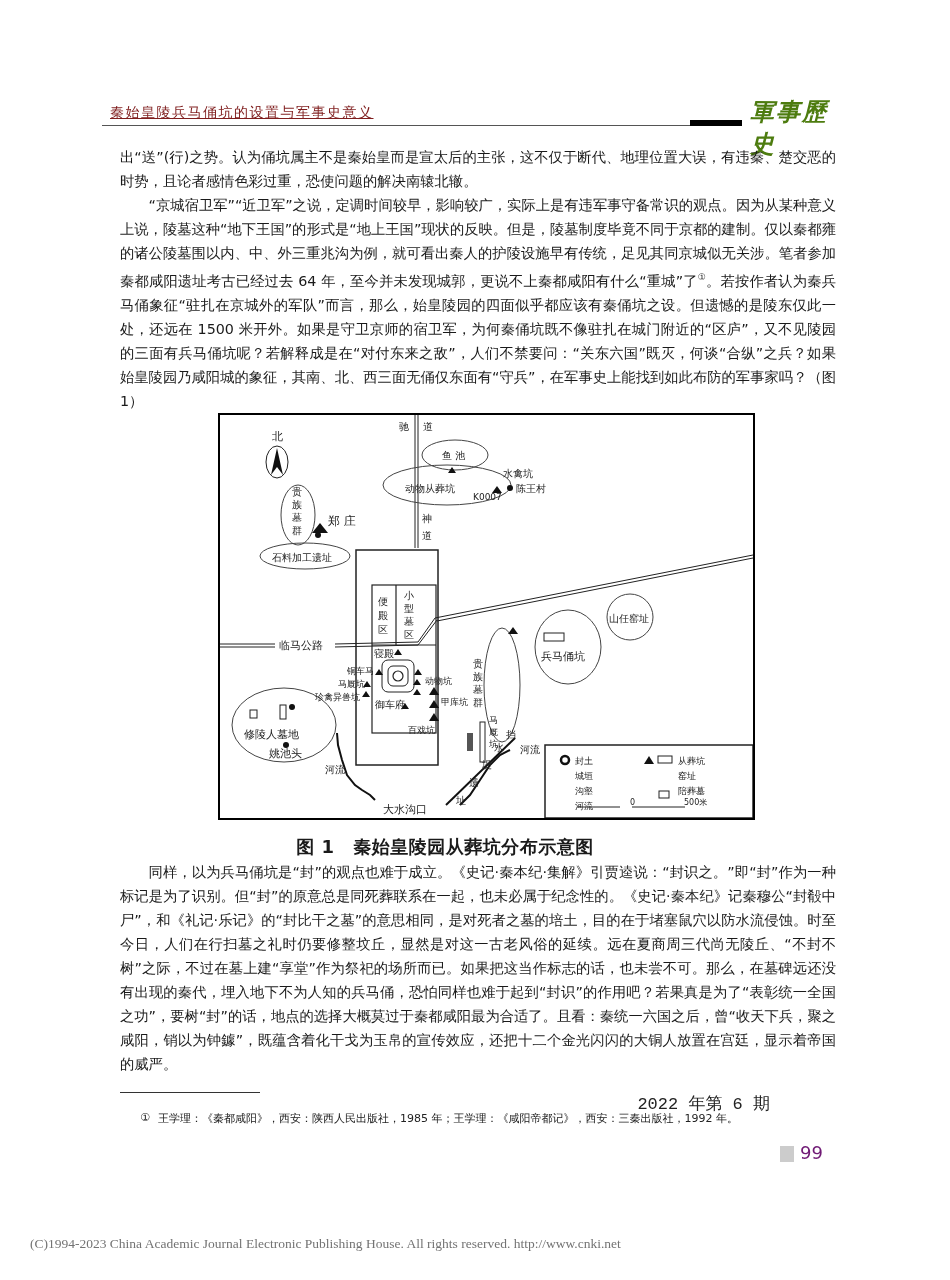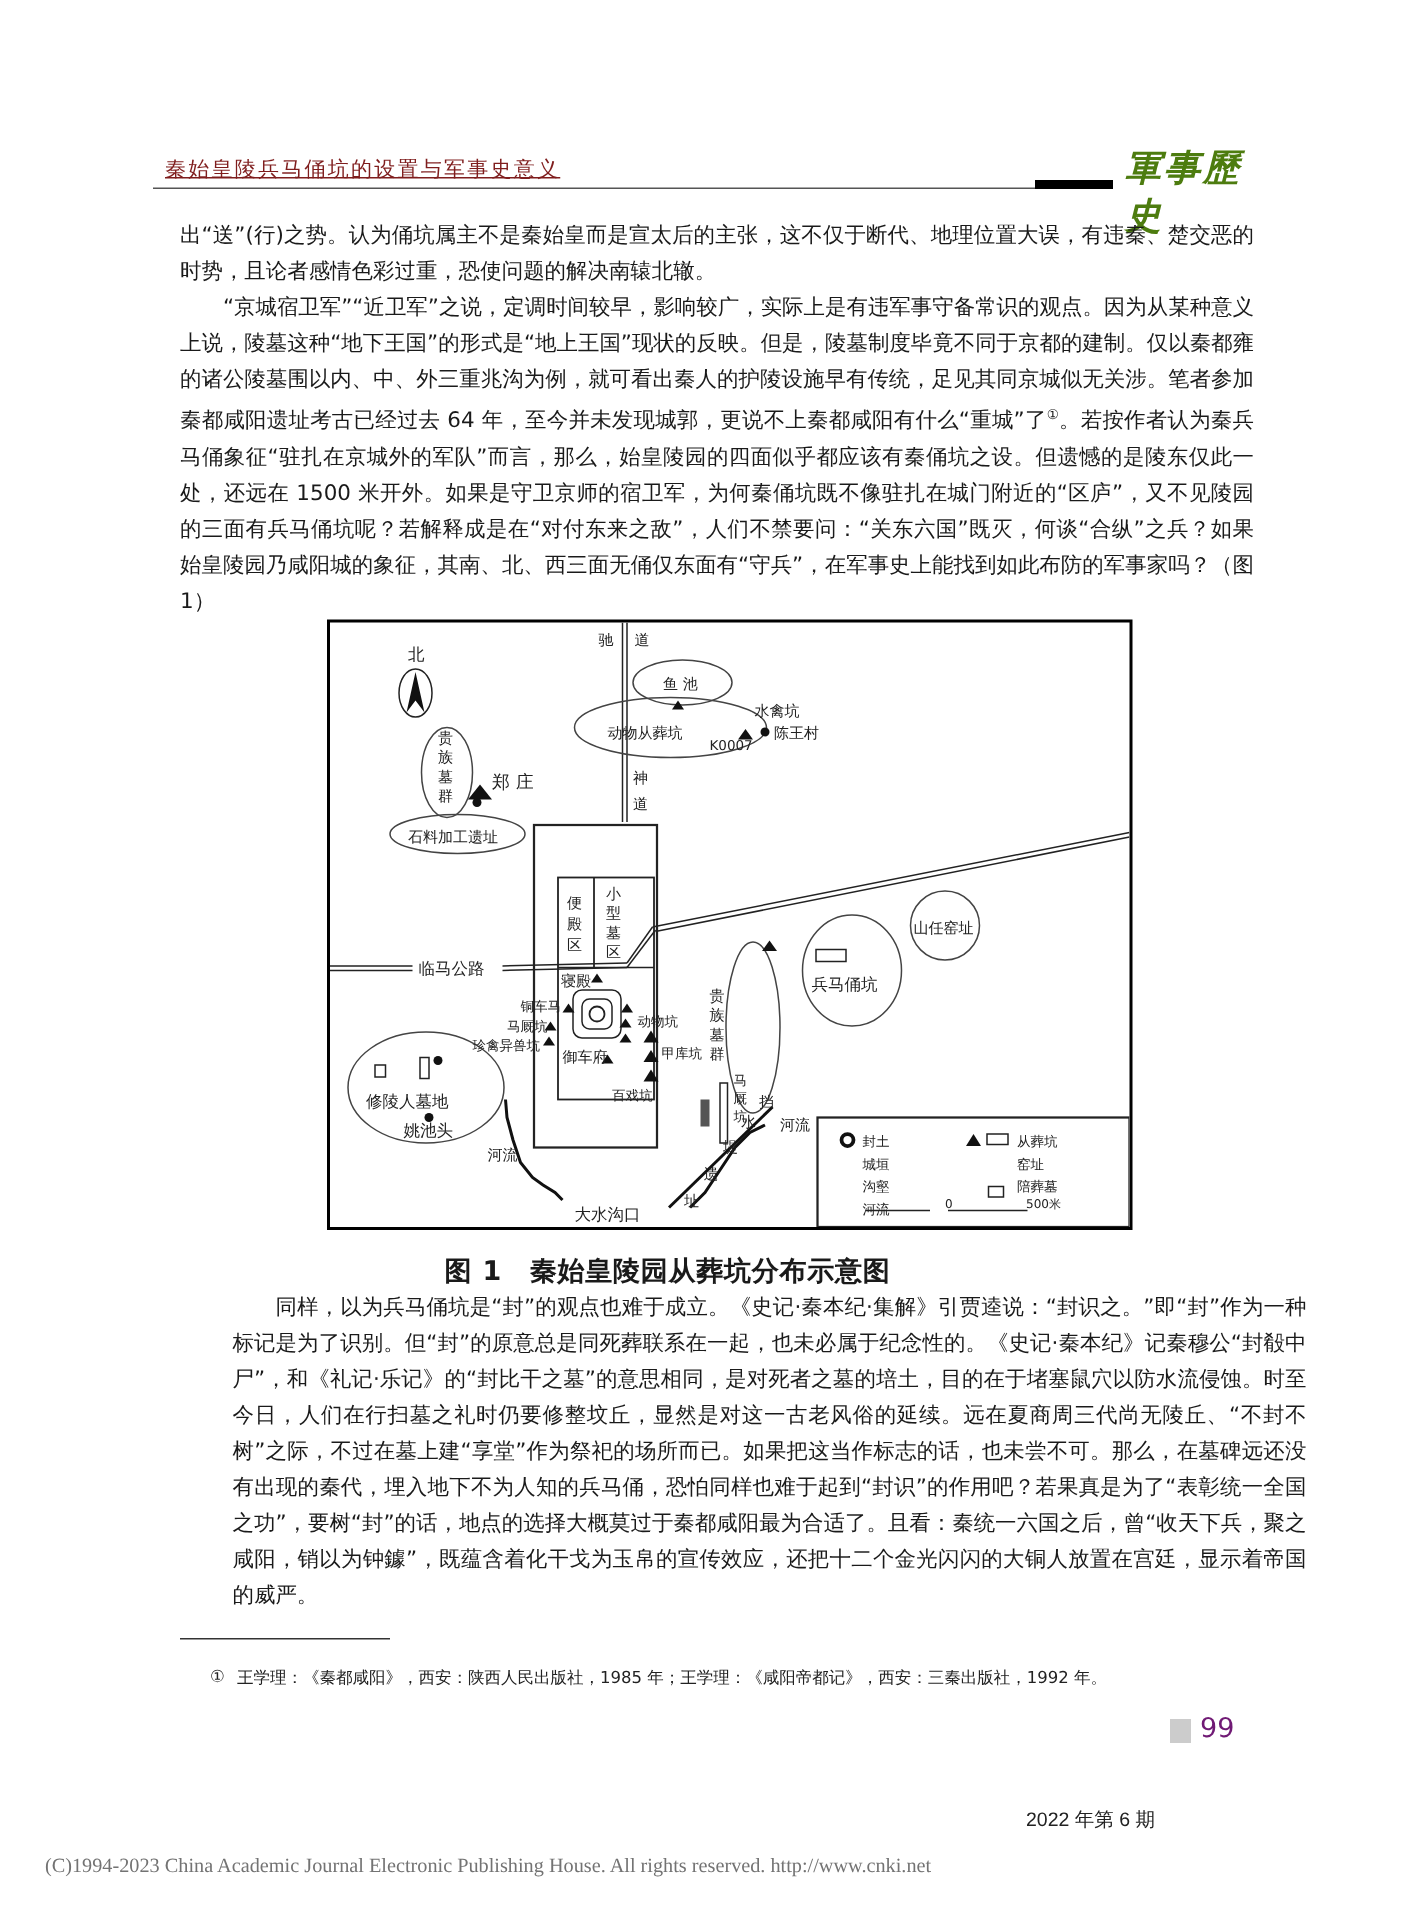--- a/index.html
+++ b/index.html
@@ -22,22 +22,22 @@
   .figure { position:absolute; left:218px; top:413px; width:537px; height:407px;
             border:2px solid #000; box-sizing:border-box; }
   .figure svg { position:absolute; left:0; top:0; }
   .caption { position:absolute; left:0; width:890px; top:835px; text-align:center; font-size:18px; font-weight:bold;
              font-family:"DejaVu Sans","Liberation Sans",sans-serif; letter-spacing:0.5px; }
 
   .fn-rule { position:absolute; left:120px; top:1092px; width:140px; height:1px; background:#333; }
   .footnote { position:absolute; left:158px; top:1111px; font-size:11px; color:#222;
               font-family:"DejaVu Sans","Liberation Sans",sans-serif; }
   .footnote .num { position:absolute; left:-18px; }
-  .pageinfo { position:absolute; right:132px; top:1204px; font-size:13px;
-              font-family:Liberation Sans, sans-serif; color:#222; }
+  .pageinfo { position:absolute; right:132px; top:1092px; font-size:17px;
+              font-family:Liberation Mono, monospace; color:#222; }
   .pageblock { position:absolute; left:780px; top:1146px; width:14px; height:16px; background:#ccc; }
   .pagenum { position:absolute; left:800px; top:1142px; font-size:18px;
              font-family:"DejaVu Sans","Liberation Sans",sans-serif; color:#701a75; }
   .copyright { position:absolute; left:30px; top:1236px; font-size:13.5px; color:#737373;
                font-family:"Liberation Serif","DejaVu Serif",serif; }
   svg text { font-family:"DejaVu Sans","Liberation Sans",sans-serif; fill:#222; }
 </style>
 </head>
 <body>
 
@@ -190,21 +190,21 @@
     <text x="458" y="349" font-size="9">从葬坑</text>
     <text x="458" y="364" font-size="9">窑址</text>
     <text x="458" y="379" font-size="9">陪葬墓</text>
     <text x="410" y="390" font-size="8">0</text>
     <text x="464" y="390" font-size="8">500米</text>
   </svg>
 </div>
 
 <div class="caption">图 1　秦始皇陵园从葬坑分布示意图</div>
 
-<div class="body-text" style="top:860px;margin-left:35px;">
+<div class="body-text" style="top:860px;">
   <p class="indent">同样，以为兵马俑坑是“封”的观点也难于成立。《史记·秦本纪·集解》引贾逵说：“封识之。”即“封”作为一种标记是为了识别。但“封”的原意总是同死葬联系在一起，也未必属于纪念性的。《史记·秦本纪》记秦穆公“封殽中尸”，和《礼记·乐记》的“封比干之墓”的意思相同，是对死者之墓的培土，目的在于堵塞鼠穴以防水流侵蚀。时至今日，人们在行扫墓之礼时仍要修整坟丘，显然是对这一古老风俗的延续。远在夏商周三代尚无陵丘、“不封不树”之际，不过在墓上建“享堂”作为祭祀的场所而已。如果把这当作标志的话，也未尝不可。那么，在墓碑远还没有出现的秦代，埋入地下不为人知的兵马俑，恐怕同样也难于起到“封识”的作用吧？若果真是为了“表彰统一全国之功”，要树“封”的话，地点的选择大概莫过于秦都咸阳最为合适了。且看：秦统一六国之后，曾“收天下兵，聚之咸阳，销以为钟鐻”，既蕴含着化干戈为玉帛的宣传效应，还把十二个金光闪闪的大铜人放置在宫廷，显示着帝国的威严。</p>
 </div>
 
 <div class="fn-rule"></div>
 <div class="footnote">
   <span class="num">①</span>
   <span>王学理：《秦都咸阳》，西安：陕西人民出版社，1985 年；王学理：《咸阳帝都记》，西安：三秦出版社，1992 年。</span>
 </div>
 
 <div class="pageinfo" style="right:180px;">2022 年第 6 期</div>

